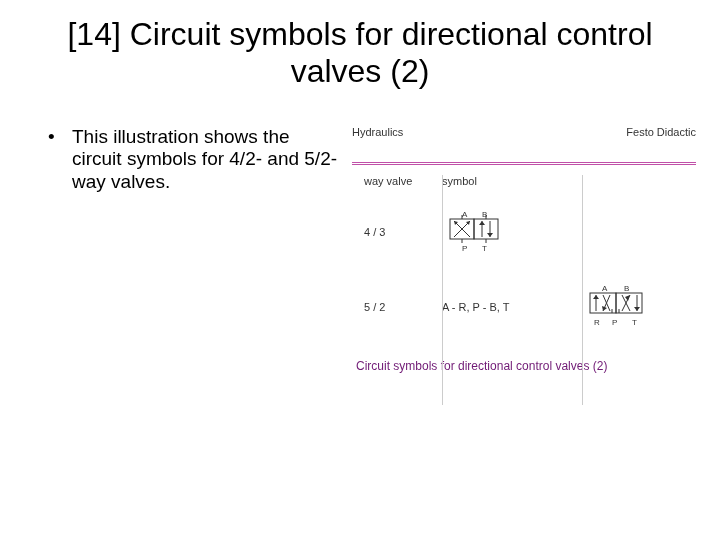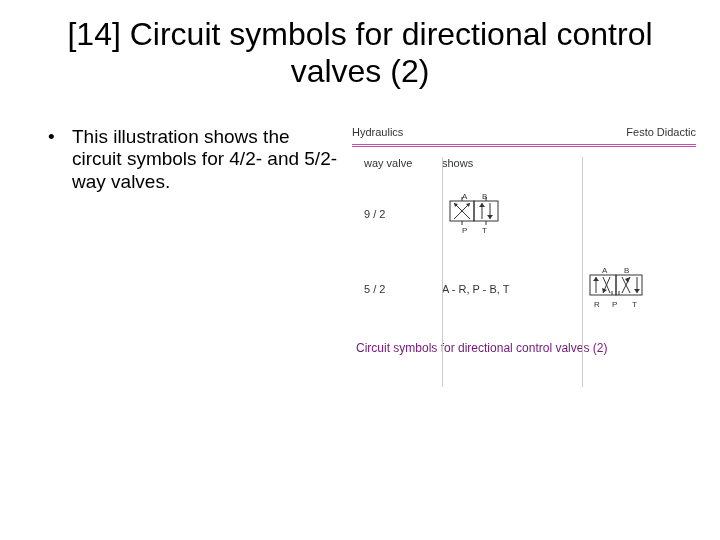--- a/index.html
+++ b/index.html
@@ -46,21 +46,21 @@
   .right {
     flex: 1;
     padding-left: 8px;
     font-family: Arial, sans-serif;
     font-size: 11px;
     color: #333;
   }
   .hdr-row {
     display: flex;
     align-items: center;
-    margin-bottom: 6px;
+    margin-bottom: 24px;
   }
   .hdr-left {
     width: 70px;
   }
   .hdr-right {
     margin-left: auto;
   }
   .double-line {
     border-top: 1px solid #c050a8;
     border-bottom: 1px solid #c050a8;
@@ -115,25 +115,25 @@
       <span class="hdr-right">Festo Didactic</span>
     </div>
     <div class="double-line"></div>
 
     <div style="position:relative;">
       <div class="grey-line" style="left:90px;"></div>
       <div class="grey-line" style="left:230px;"></div>
 
       <div class="table-head">
         <div class="col1">way valve</div>
-        <div class="col3">shows</div>
+        <div class="col3">symbol</div>
       </div>
 
       <div class="tbl-row">
-        <div class="col1">9 / 2</div>
+        <div class="col1">4 / 3</div>
         <div class="col3">
           <svg class="sym-box" width="64" height="44">
             <text x="20" y="8" font-size="8" fill="#333">A</text>
             <text x="40" y="8" font-size="8" fill="#333">B</text>
             <rect x="8" y="10" width="24" height="20" fill="none" stroke="#333" stroke-width="1"></rect>
             <rect x="32" y="10" width="24" height="20" fill="none" stroke="#333" stroke-width="1"></rect>
 
             <line x1="12" y1="28" x2="28" y2="12" stroke="#333" stroke-width="1"></line>
             <polygon points="28,12 24,13 27,16" fill="#333"></polygon>
             <line x1="28" y1="28" x2="12" y2="12" stroke="#333" stroke-width="1"></line>

